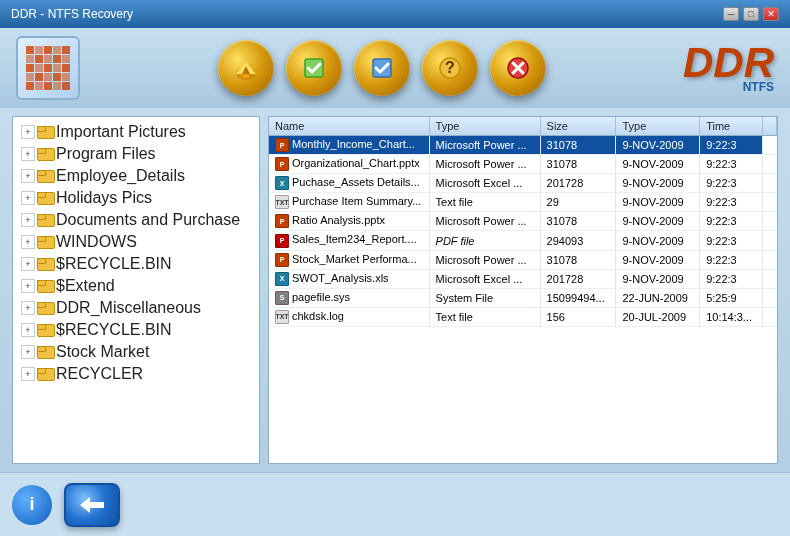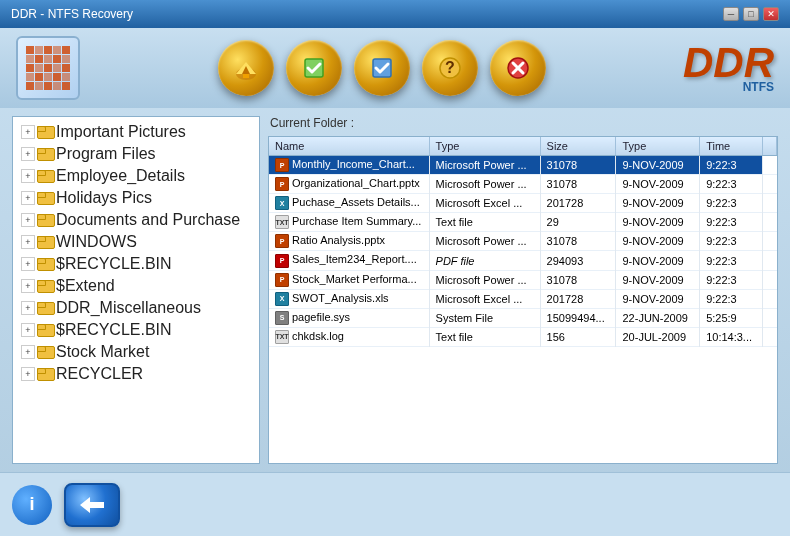--- a/index.html
+++ b/index.html
@@ -546,21 +546,20 @@
           </div>
           <div class="tree-item" style="padding-left: 4px;">
             <span class="tree-expander">+</span>
             <span class="folder-icon"></span>
             <span class="tree-label">RECYCLER</span>
           </div>
         </div>
     </div>
 
     <div id="right-panel">
-      <div id="current-folder-label">Current Folder  :</div>
       <div id="file-table-container">
         <div id="table-scroll">
           <table id="file-table">
             <thead>
               <tr>
                 <th>Name</th>
                 <th>Type</th>
                 <th>Size</th>
                 <th>Type</th>
                 <th>Time</th>

